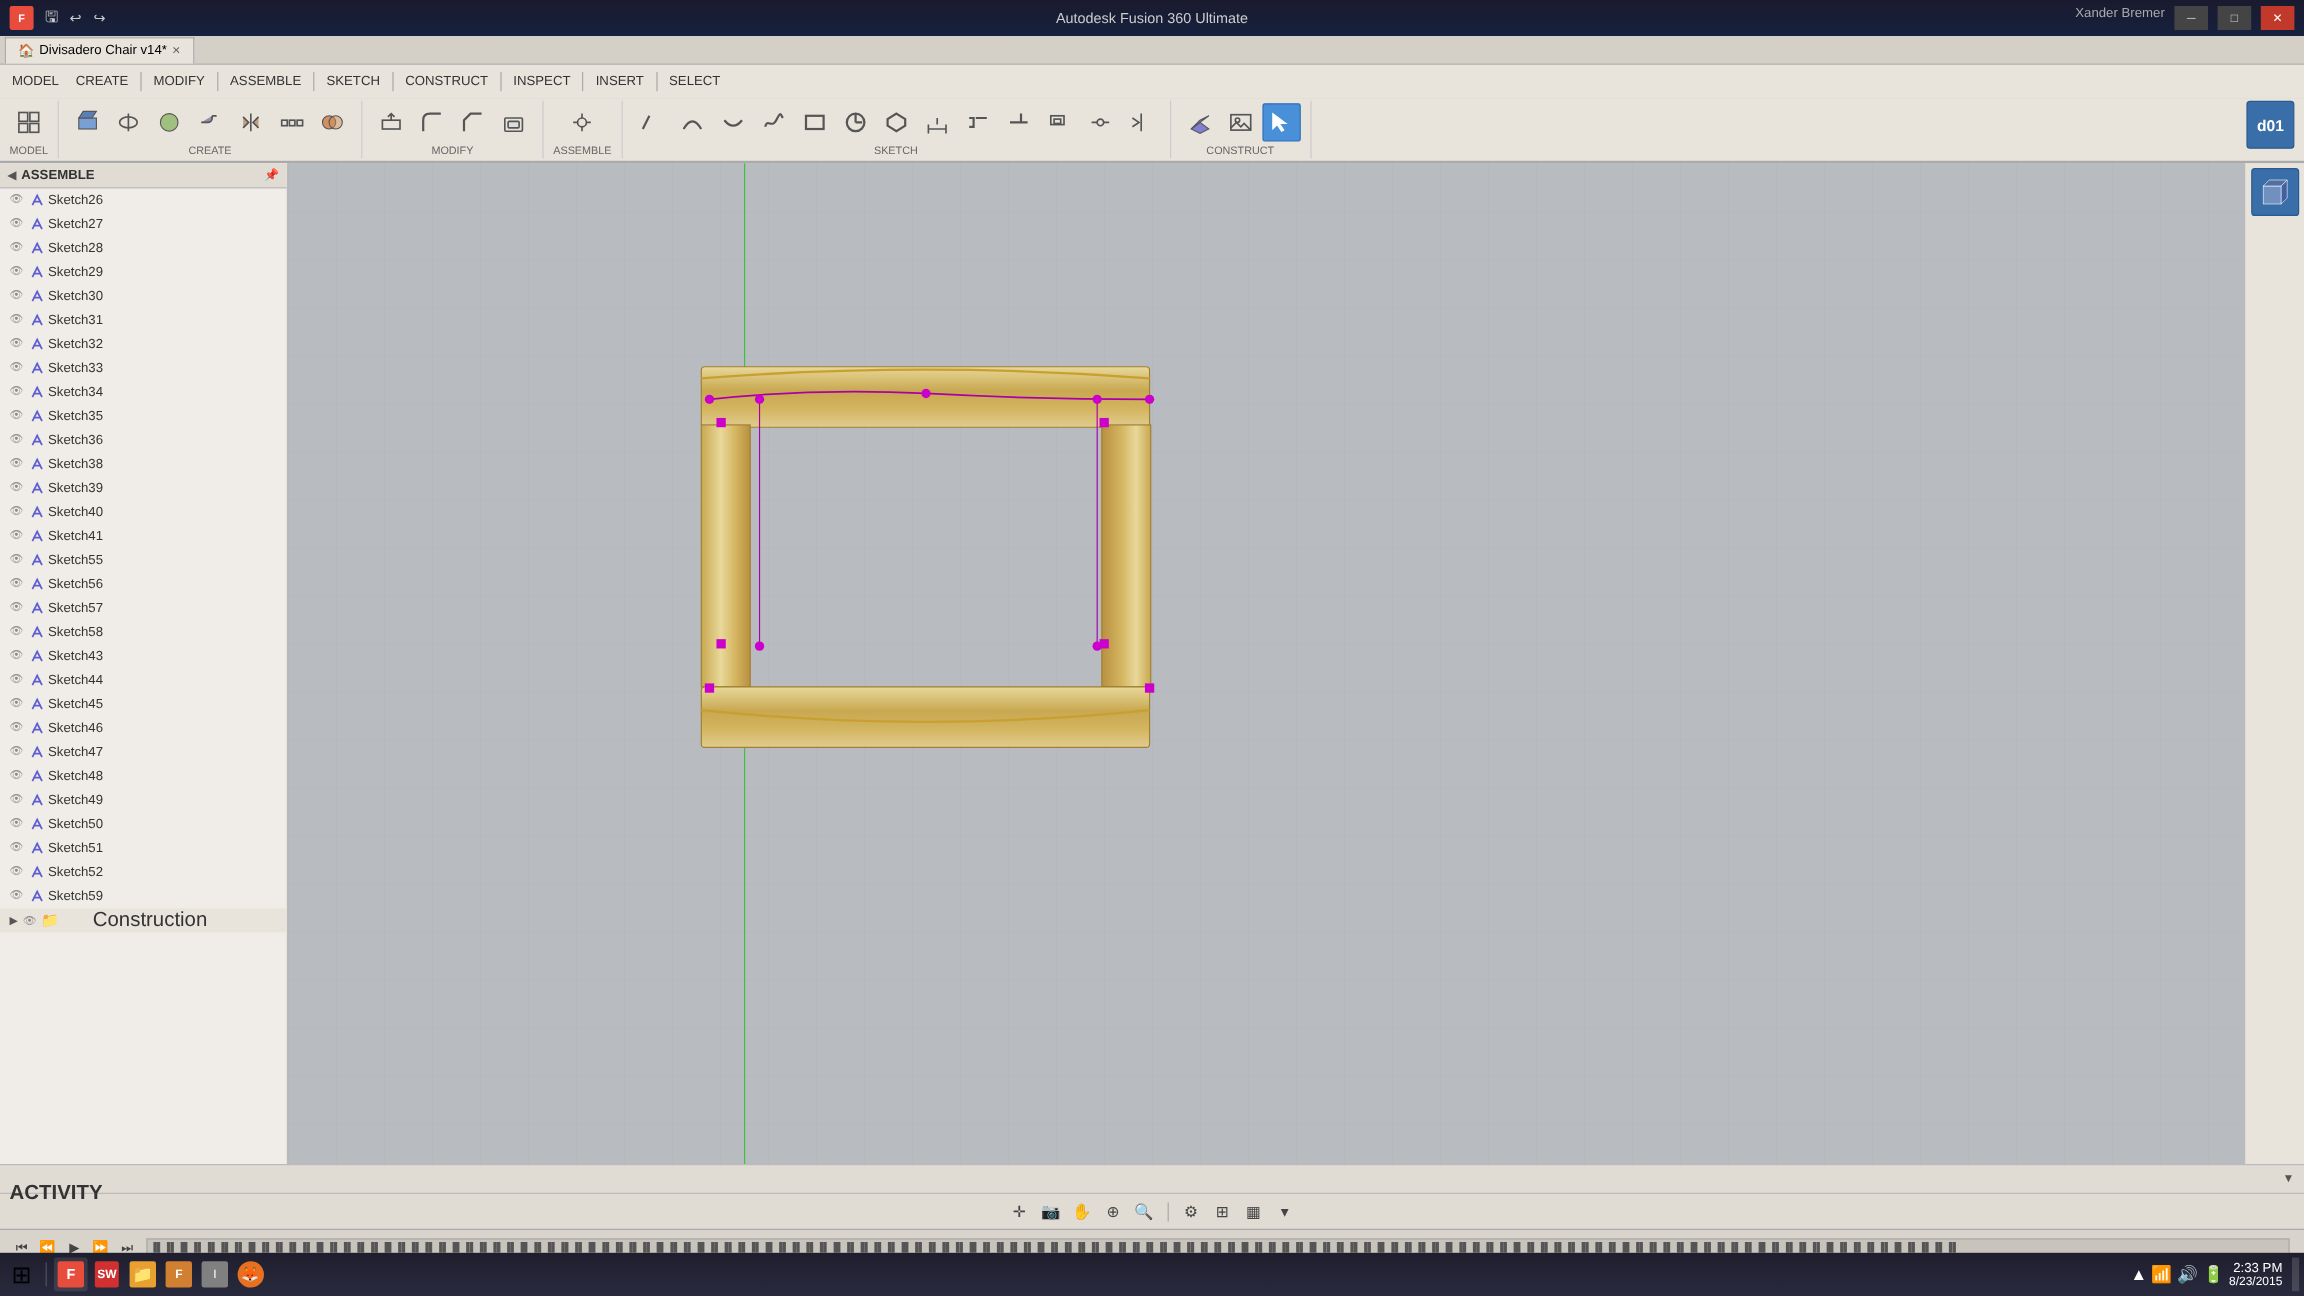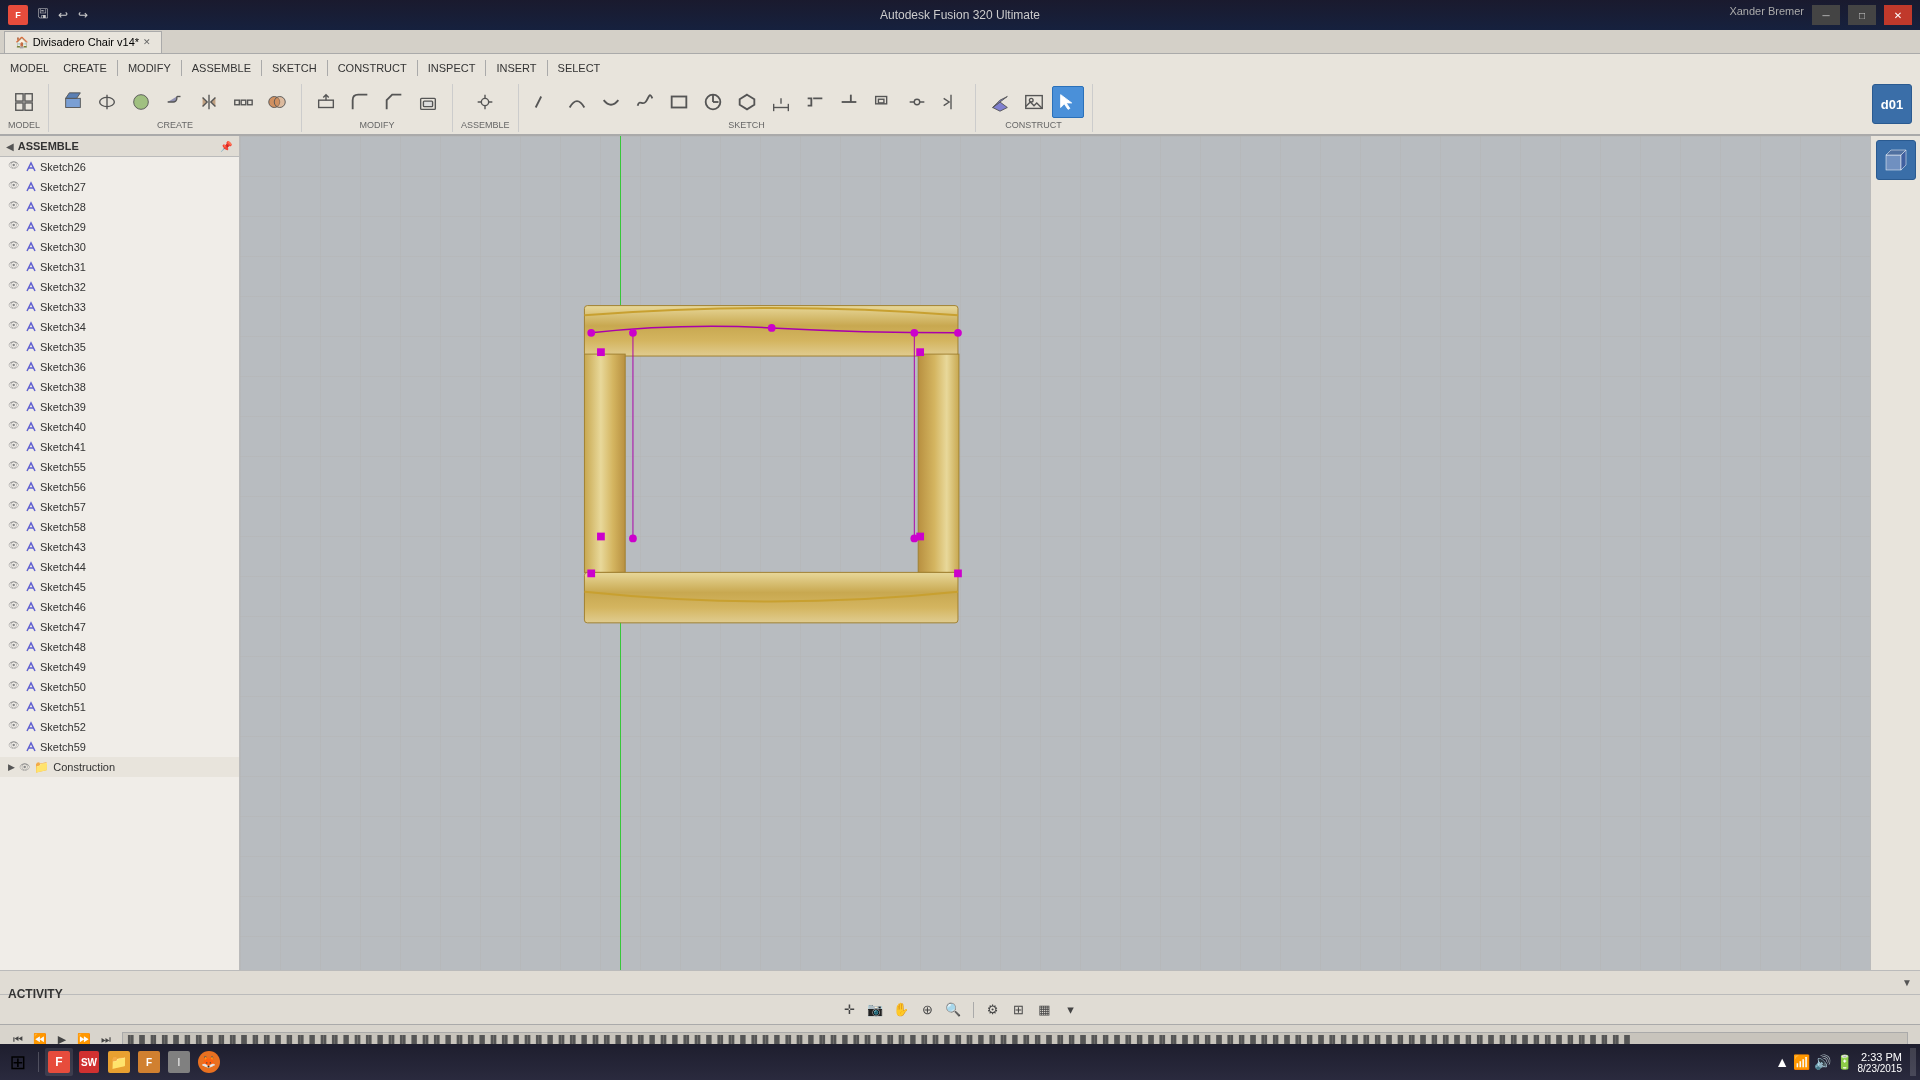--- a/index.html
+++ b/index.html
@@ -153,21 +153,21 @@
       display: flex;
       align-items: center;
       height: 20px;
       padding-left: 8px;
       gap: 4px;
       cursor: pointer;
       color: #333;
       background: #e8e4dc;
     }
     .folder-icon { font-size: 12px; color: #d4a017; }
-    .folder-label { font-size: 11px; }
+    .folder-label { font-size: 17px; margin-left: 24px; }
 
     
     #viewport {
       flex: 1;
       position: relative;
       background: #c8c8c8;
       overflow: hidden;
     }
 
     
@@ -291,21 +291,21 @@
     
     #activity-panel {
       height: 24px;
       background: #e0dcd4;
       border-top: 1px solid #bbb;
       display: flex;
       align-items: center;
       padding: 0 8px;
       justify-content: space-between;
     }
-    .activity-label { font-size: 12px; font-weight: bold; color: #333; margin-top: 23px; }
+    .activity-label { font-size: 17px; font-weight: bold; color: #333; margin-top: 23px; }
 
     
     ::-webkit-scrollbar { width: 8px; }
     ::-webkit-scrollbar-track { background: #e0dcd4; }
     ::-webkit-scrollbar-thumb { background: #aaa; border-radius: 4px; }
 
     
     #construction-svg {
       position: absolute;
       top: 0; left: 0;
@@ -318,21 +318,21 @@
 
 <div id="title-bar">
   <div style="display:flex; align-items:center; gap:6px;">
     <div style="width:20px;height:20px;background:#e74c3c;border-radius:2px;display:flex;align-items:center;justify-content:center;color:white;font-size:9px;font-weight:bold;">F</div>
     <div style="display:flex;gap:2px;">
       <div class="qa-btn" style="color:#ccc;font-size:13px;">🖫</div>
       <div class="qa-btn" style="color:#ccc;">↩</div>
       <div class="qa-btn" style="color:#ccc;">↪</div>
     </div>
   </div>
-  <div style="position:absolute;left:50%;transform:translateX(-50%);font-size:12px;color:#ccc;">Autodesk Fusion 320 Ultimate</div>
+  <div style="position:absolute;left:50%;transform:translateX(-50%);font-size:12px;color:#ccc;">Autodesk Fusion 360 Ultimate</div>
   <div style="display:flex;align-items:flex-start;gap:8px;">
     <div style="font-size:11px;color:#aaa;">Xander Bremer</div>
     <div class="win-btn">─</div>
     <div class="win-btn">□</div>
     <div class="win-btn close">✕</div>
   </div>
 </div>
 
 <div id="tab-bar">
   <div class="tab">

